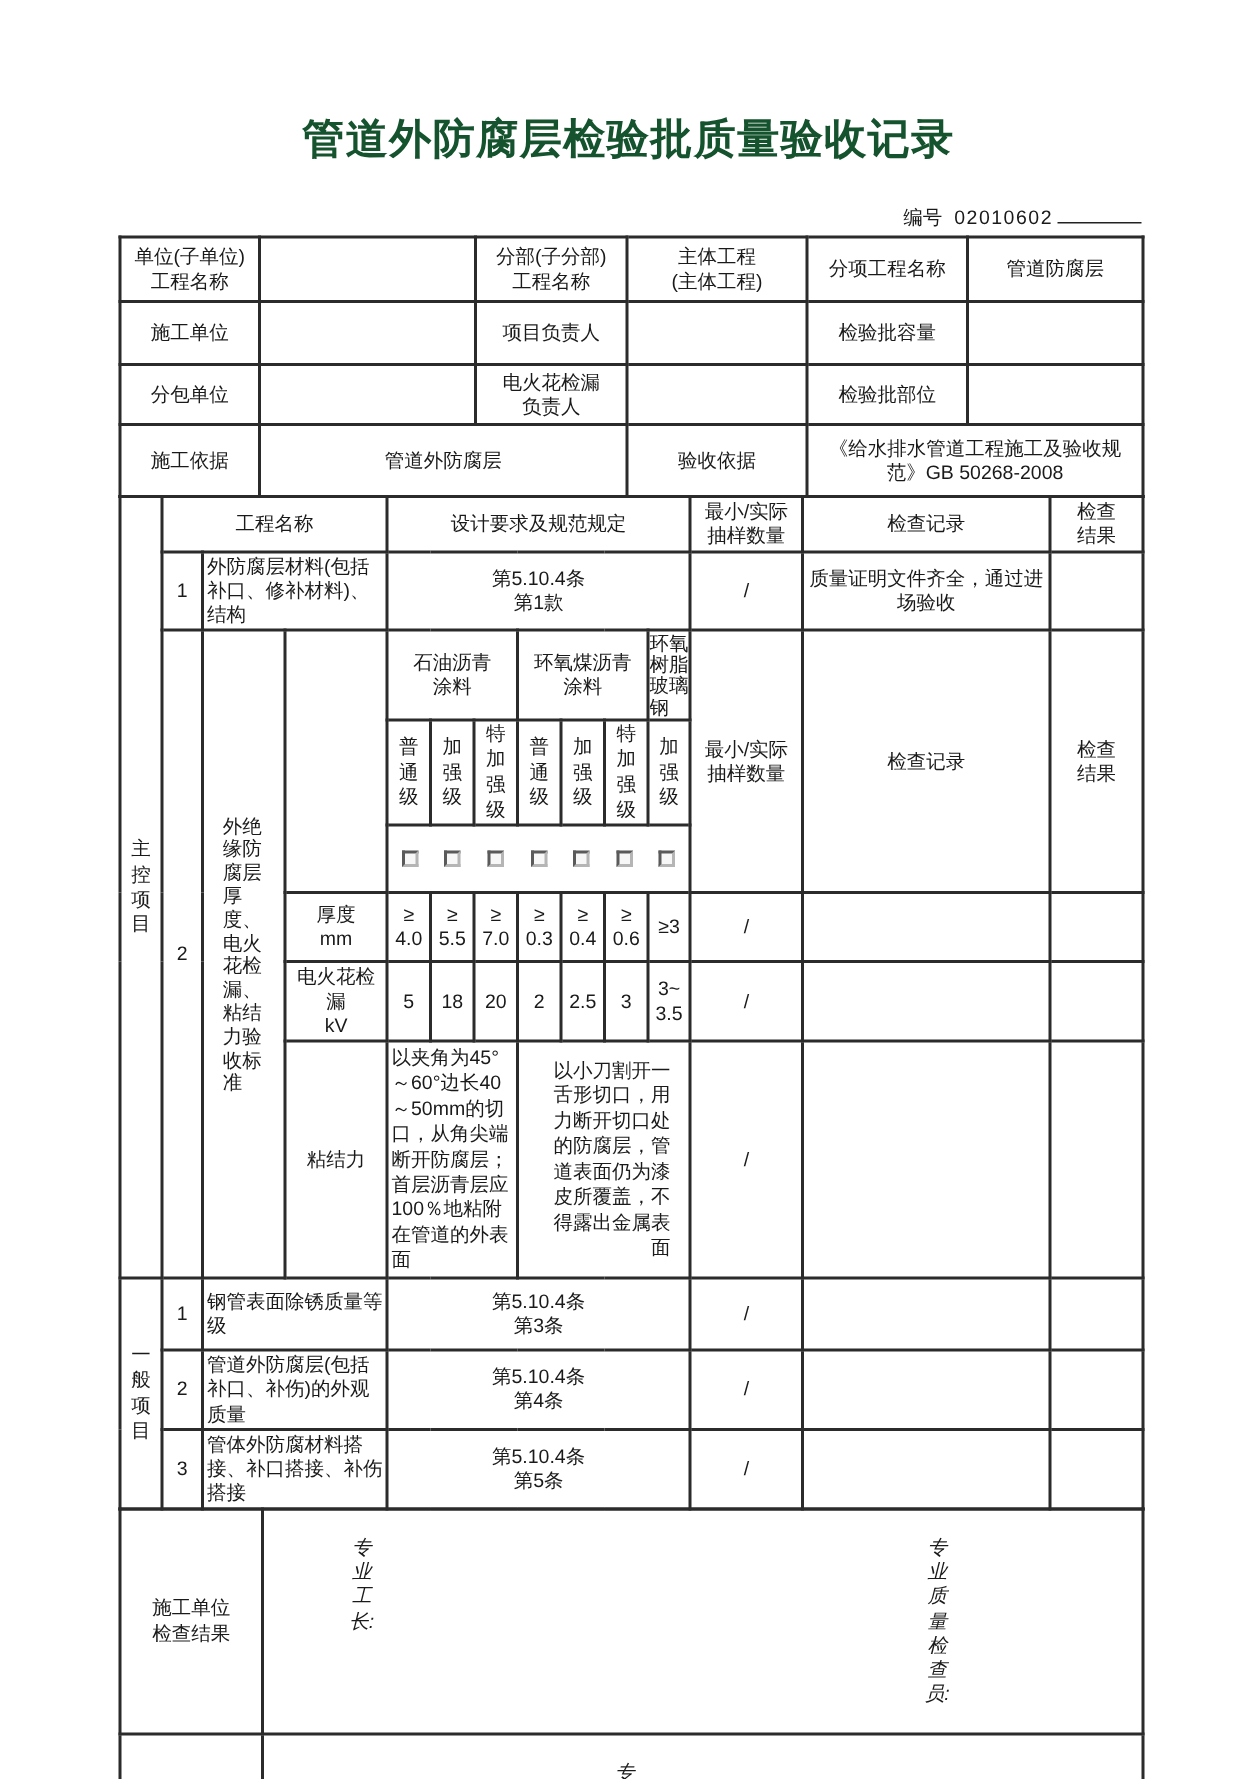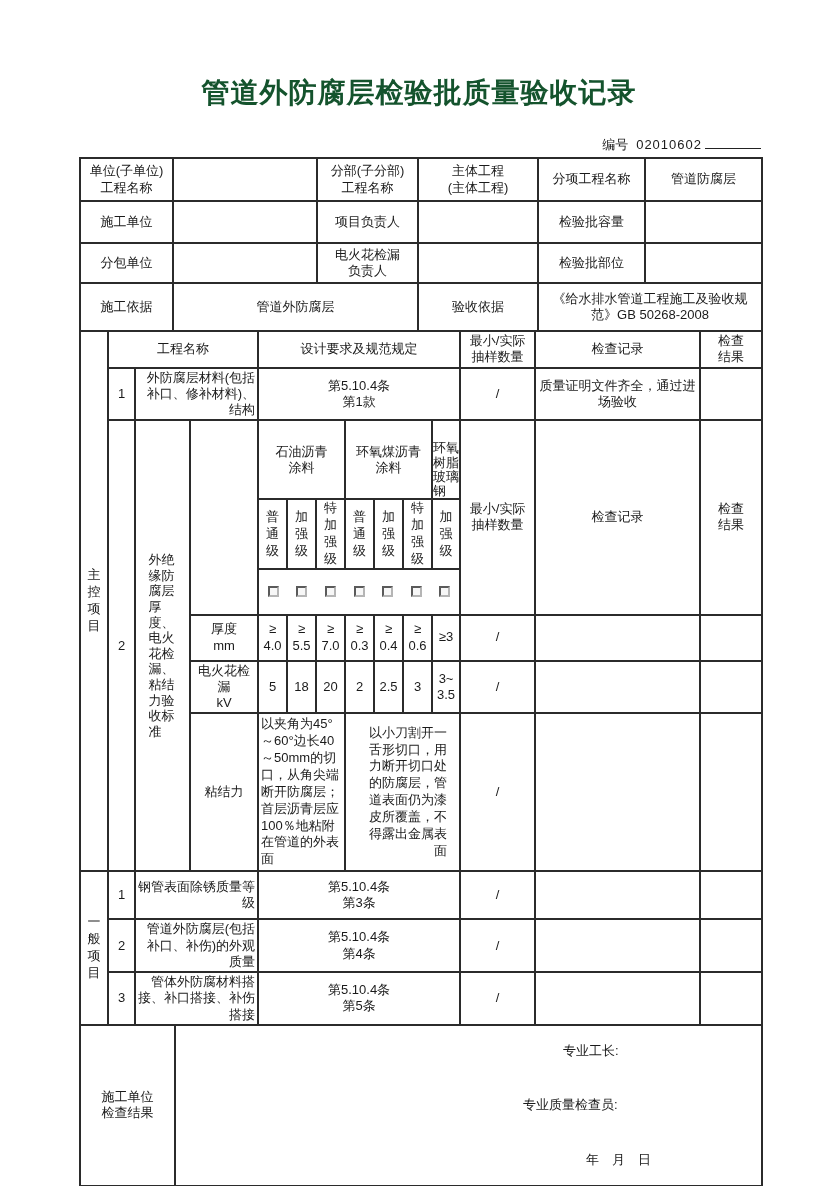--- a/index.html
+++ b/index.html
@@ -15,30 +15,30 @@
   .wrap{width:682px;margin:0 0 0 79px;}
   .serial{margin-top:24px;margin-bottom:3px;text-align:right;font-size:13px;color:#1a1a1a;}
   .serial .num{margin-left:8px;letter-spacing:1px;}
   .blankline{display:inline-block;width:56px;border-bottom:1.6px solid #222;height:12px;margin-left:3px;}
   table.t{border-collapse:collapse;table-layout:fixed;width:682px;}
   table.t+table.t{margin-top:-2px;}
   td{
     border:2px solid #2b2b2b;font-size:13px;text-align:center;vertical-align:middle;
     padding:1px 2px;white-space:pre-line;line-height:1.25;overflow:hidden;color:#1a1a1a;
   }
-  td.left{text-align:right;}
+  td.left{text-align:left;}
   .vdiv{width:14px;margin:0 auto;word-break:break-all;line-height:1.3;text-align:center;}
   .wdiv{width:28px;margin:0 auto;word-break:break-all;line-height:1.2;text-align:left;}
-  .tight{line-height:1.1;margin-top:20px;}
+  .tight{line-height:1.1;}
   .cbrow{display:flex;justify-content:space-around;align-items:center;width:100%;}
   .cb{width:11px;height:11px;display:inline-block;background:#f7f7f7;
       border:2px solid #5a5a5a;border-right-color:#b5b5b5;border-bottom-color:#b5b5b5;box-sizing:border-box;}
   .adh-l{text-align:left;line-height:1.3;padding:2px 2px;}
   .adh-r{text-align:right;line-height:1.3;padding:2px 12px;margin-top:32px;}
-  .sig{display:flex;flex-direction:column;justify-content:center;align-items:flex-start;gap:38px;height:100%;}
+  .sig{display:flex;flex-direction:row;justify-content:center;align-items:flex-start;gap:22px;height:100%;font-style:italic;}
   .sig>div{font-size:13px;}
   .s1{margin-left:385px;} .s2{margin-left:345px;} .s3{margin-left:408px;}
   .m1{margin-left:352px;} .m2{margin-left:408px;}
 </style>
 </head>
 <body>
 
 <div>
   <div class="title">管道外防腐层检验批质量验收记录</div>
 

